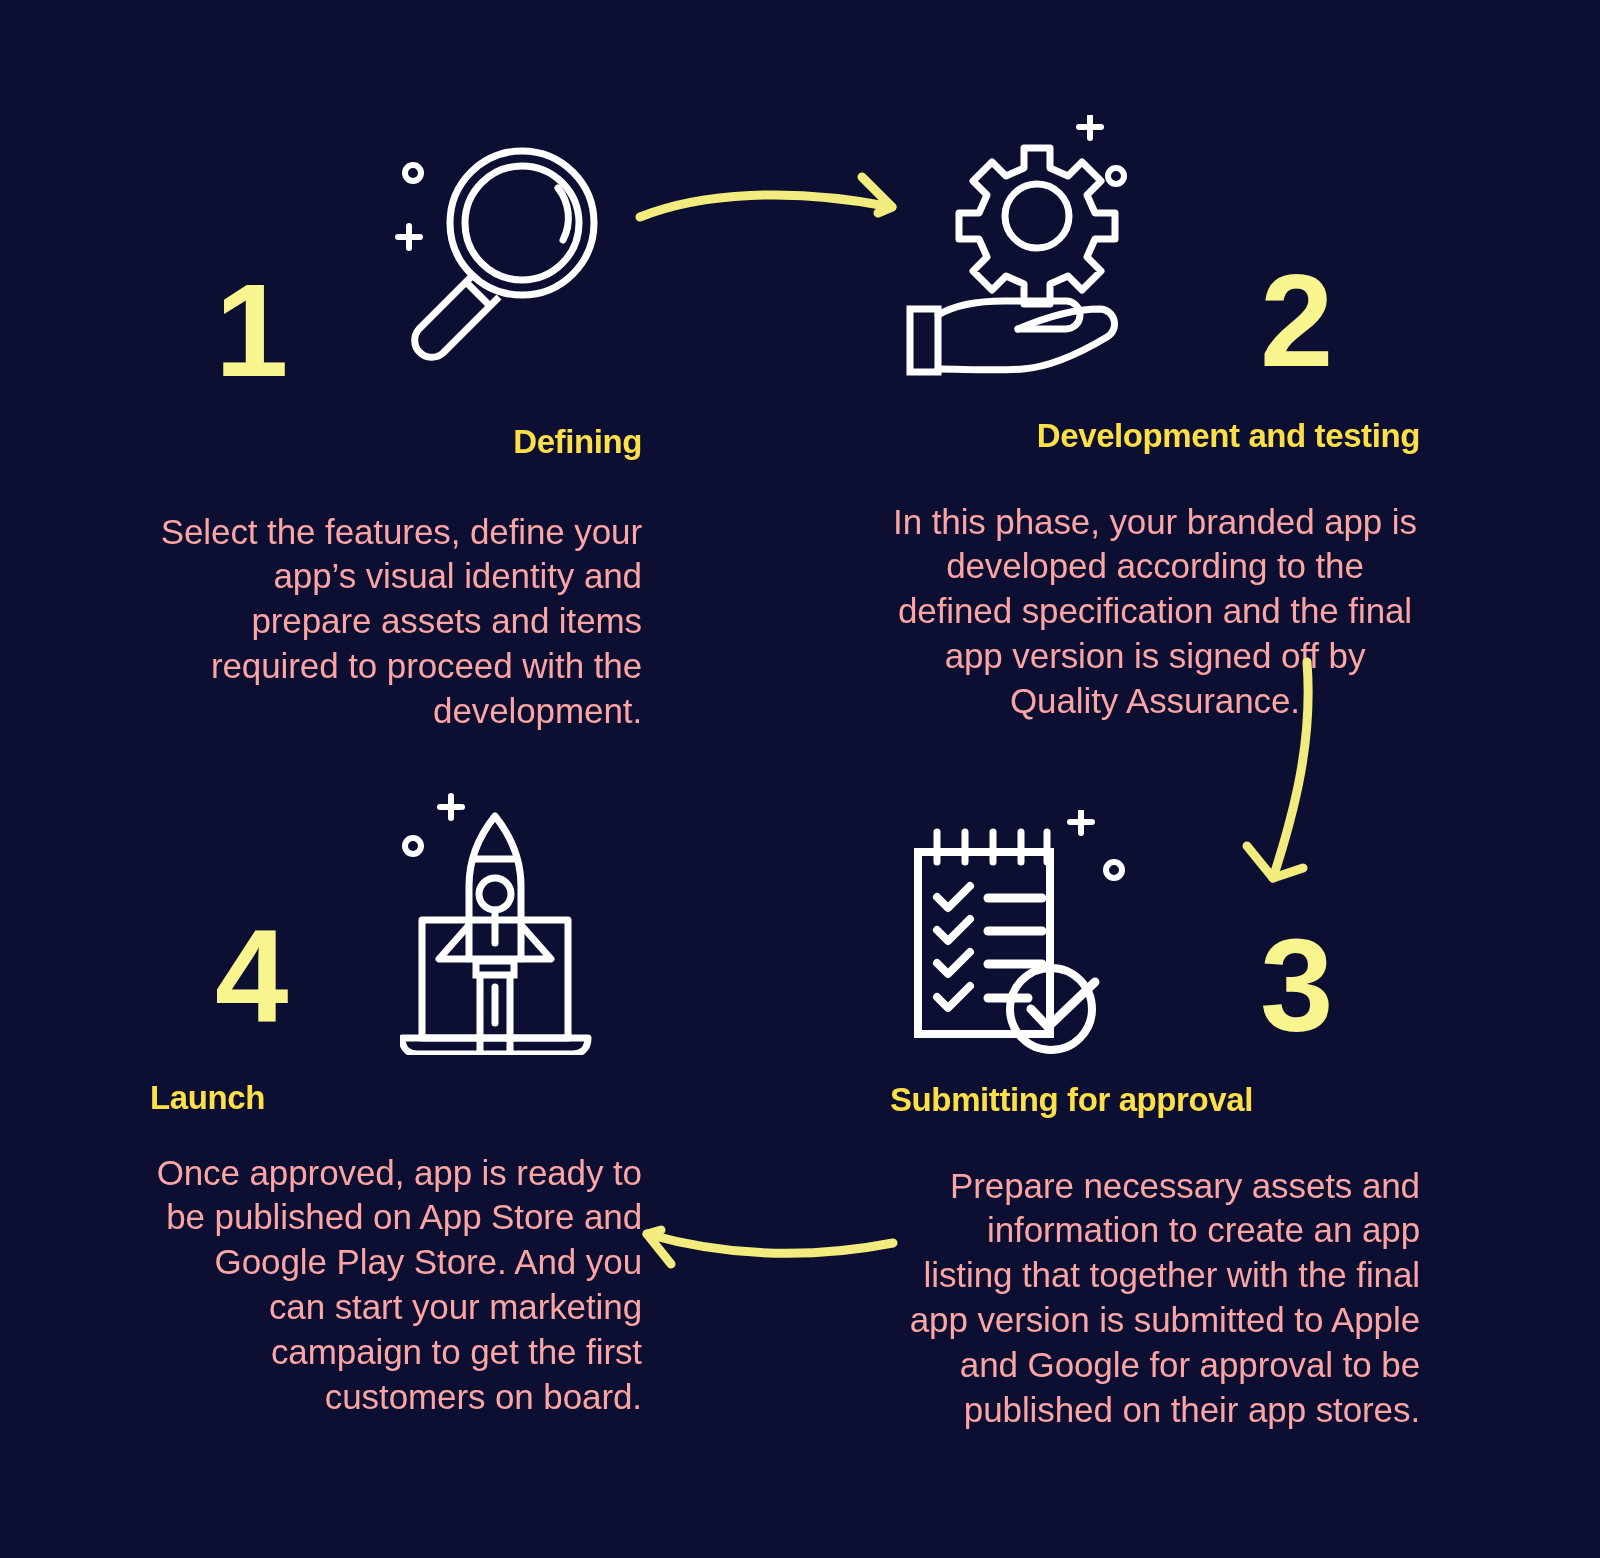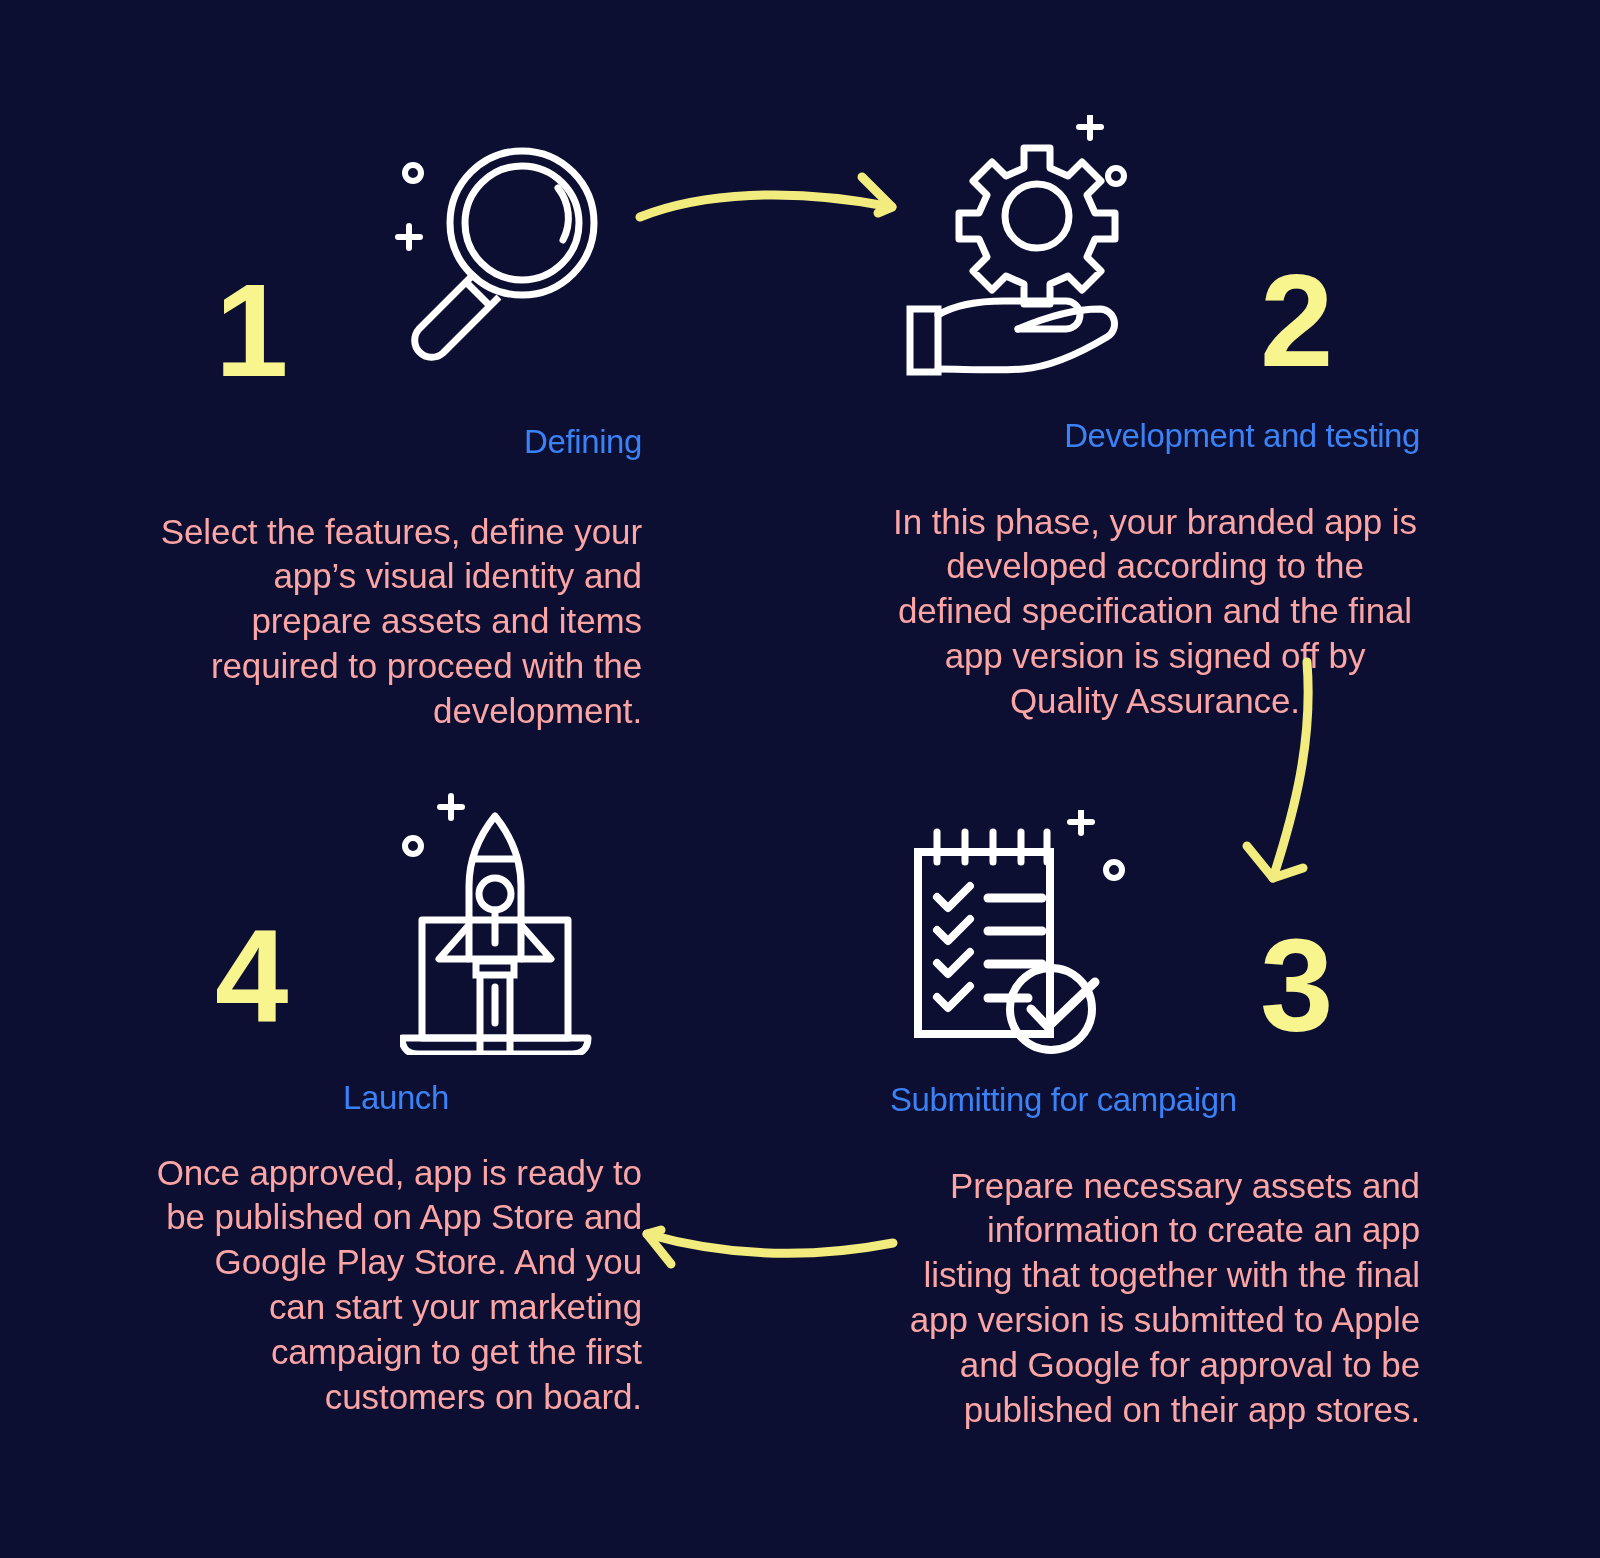--- a/index.html
+++ b/index.html
@@ -34,23 +34,23 @@
     font-size: 132px;
     line-height: 1;
     letter-spacing: -2px;
   }
 
   .step-icon {
     position: absolute;
   }
 
   .step-title {
-    color: #3b82f6;
+    color: #fde047;
     font-size: 33px;
-    font-weight: 400;
+    font-weight: 700;
     letter-spacing: -0.4px;
     line-height: 1.2;
   }
 
   .step-body {
     color: #fca5a5;
     font-size: 35px;
     line-height: 1.28;
     font-weight: 400;
     letter-spacing: -0.1px;
@@ -73,21 +73,21 @@
   #step-3 .step-icon-row { height: 270px; }
   #step-3 .step-number { left: 370px; top: 130px; }
   #step-3 .step-icon   { left: 10px;  top: 20px; }
   #step-3 .step-title  { text-align: left; margin-top: 20px; }
   #step-3 .step-body   { text-align: right; margin-top: 44px; }
 
   #step-4 { left: 150px; top: 780px; width: 500px; }
   #step-4 .step-icon-row { height: 280px; }
   #step-4 .step-number { left: 65px;  top: 130px; }
   #step-4 .step-icon   { left: 250px; top: 5px; }
-  #step-4 .step-title  { text-align: center; margin-top: 18px; padding-right: 8px; }
+  #step-4 .step-title  { text-align: left; margin-top: 18px; padding-right: 8px; }
   #step-4 .step-body   { text-align: right; margin-top: 33px; padding-right: 8px; }
 
   
   .arrow { position: absolute; }
   #arrow-1-2 { left: 630px; top: 155px; }
   #arrow-2-3 { left: 1225px; top: 650px; }
   #arrow-3-4 { left: 615px; top: 1180px; }
 
   .sparkle { position: absolute; }
 </style>
@@ -172,21 +172,21 @@
             <path d="M131 199 l17 18 47 -45" stroke="#FFFFFF" stroke-width="9" stroke-linecap="round" stroke-linejoin="round" fill="none"></path>
           </g>
           <g>
             <line x1="170" y1="12" x2="192" y2="12" stroke="#FFFFFF" stroke-width="6" stroke-linecap="round"></line>
             <line x1="181" y1="1" x2="181" y2="23" stroke="#FFFFFF" stroke-width="6" stroke-linecap="round"></line>
           </g>
           <circle cx="214" cy="60" r="8" stroke="#FFFFFF" stroke-width="6" fill="none"></circle>
         </svg>
       </div>
     </div>
-    <div class="step-title">Submitting for campaign</div>
+    <div class="step-title">Submitting for approval</div>
     <div class="step-body">Prepare necessary assets and information to create an app listing that together with the final app version is submitted to Apple and Google for approval to be published on their app stores.</div>
   </div>
 
   <div class="step" id="step-4">
     <div class="step-icon-row">
       <div class="step-number">4</div>
       <div class="step-icon">
         <svg width="230" height="270" viewBox="0 0 230 270" fill="none">
           <g>
             <path d="M22 135 h146 v118 h-146 z" stroke="#FFFFFF" stroke-width="7" stroke-linejoin="round" fill="none"></path>

